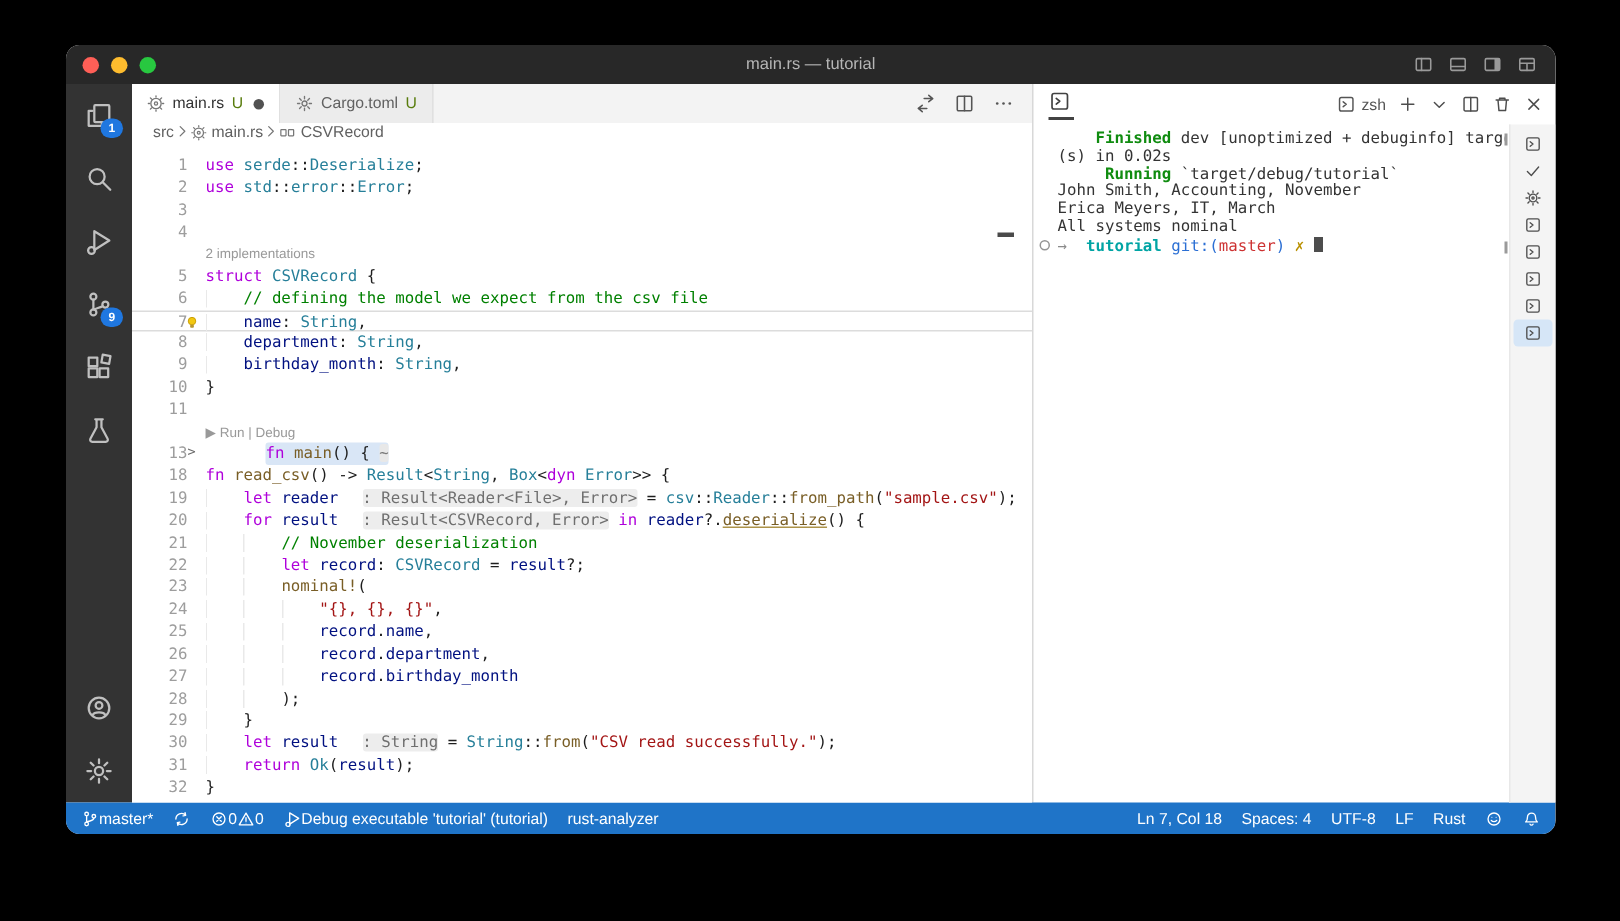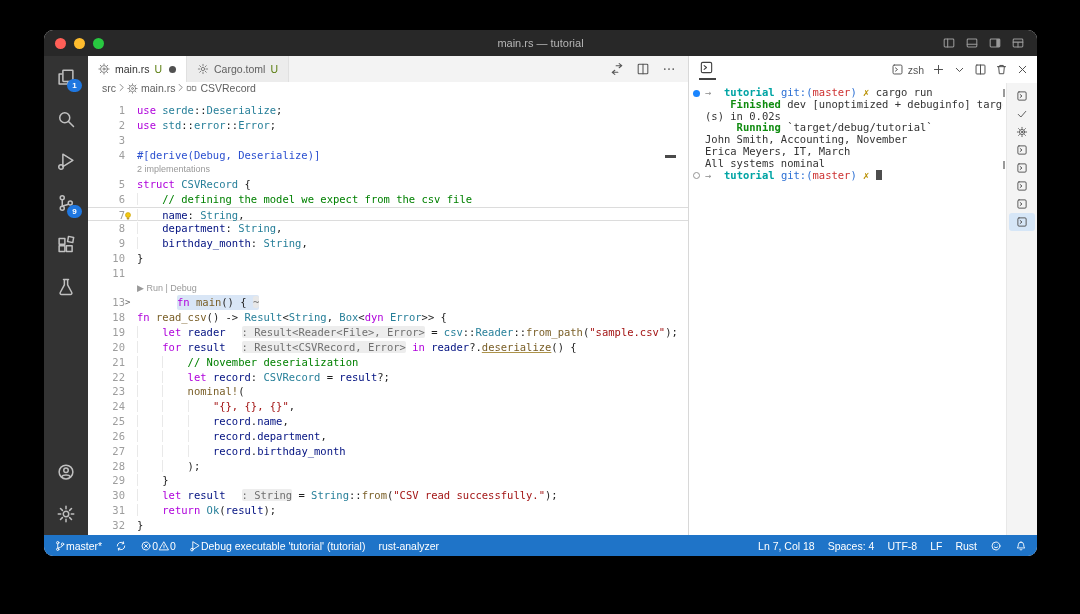--- a/index.html
+++ b/index.html
@@ -282,21 +282,21 @@
                 </svg>
               </span>
               <span>CSVRecord</span>
             </span>
           </div>
         <div class="code" id="code">
           <div class="overview-dash"></div>
         <div class="cl"><span class="num">1</span><span class="glyph"></span><span class="ctext"><span class="tk-kw">use</span><span class="tk-d"> </span><span class="tk-ns">serde</span><span class="tk-d">::</span><span class="tk-ty">Deserialize</span><span class="tk-d">;</span></span></div>
             <div class="cl"><span class="num">2</span><span class="glyph"></span><span class="ctext"><span class="tk-kw">use</span><span class="tk-d"> </span><span class="tk-ns">std</span><span class="tk-d">::</span><span class="tk-ns">error</span><span class="tk-d">::</span><span class="tk-ty">Error</span><span class="tk-d">;</span></span></div>
             <div class="cl"><span class="num">3</span><span class="glyph"></span><span class="ctext"></span></div>
-            <div class="cl"><span class="num">4</span><span class="glyph"></span><span class="ctext"><span class="tk-attr">#[derive(Debug, Deserialize)]</span></span></div>
+            <div class="cl"><span class="num">4</span><span class="glyph"></span></div>
             <div class="lens">2 implementations</div>
             <div class="cl"><span class="num">5</span><span class="glyph"></span><span class="ctext"><span class="tk-kw">struct</span><span class="tk-d"> </span><span class="tk-ty">CSVRecord</span><span class="tk-d"> {</span></span></div>
             <div class="cl"><span class="num">6</span><span class="glyph"></span><span class="ctext"><span class="tk-ig">    </span><span class="tk-com">// defining the model we expect from the csv file</span></span></div>
             <div class="cl current"><span class="num">7</span><span class="glyph"><span class="bulb"><svg viewBox="0 0 16 16">
                     <circle cx="8" cy="6.5" r="4" fill="#f2c811" stroke="#c79b00" stroke-width="1"></circle>
                     <rect x="6" y="10.5" width="4" height="3" rx="1" fill="#b9962e"></rect>
                   </svg></span></span><span class="ctext"><span class="tk-ig">    </span><span class="tk-var">name</span><span class="tk-d">: </span><span class="tk-ty">String</span><span class="tk-d">,</span></span></div>
             <div class="cl"><span class="num">8</span><span class="glyph"></span><span class="ctext"><span class="tk-ig">    </span><span class="tk-var">department</span><span class="tk-d">: </span><span class="tk-ty">String</span><span class="tk-d">,</span></span></div>
             <div class="cl"><span class="num">9</span><span class="glyph"></span><span class="ctext"><span class="tk-ig">    </span><span class="tk-var">birthday_month</span><span class="tk-d">: </span><span class="tk-ty">String</span><span class="tk-d">,</span></span></div>
             <div class="cl"><span class="num">10</span><span class="glyph"></span><span class="ctext"><span class="tk-d">}</span></span></div>
@@ -360,21 +360,20 @@
               </span>
             <span class="ic">
                 <svg viewBox="0 0 16 16">
                   <path d="M4 4l8 8M12 4l-8 8"></path>
                 </svg>
               </span>
           </div>
         </div>
         <div class="term-body">
           <div class="term-lines" id="termlines">
-              <div class="tline"><span class="tdecor run"></span><span class="tt-arrow">→</span><span class="tt-d">  </span><span class="tt-host">tutorial</span><span class="tt-d"> </span><span class="tt-gitb">git:(</span><span class="tt-gitr">master</span><span class="tt-gitb">)</span><span class="tt-d"> </span><span class="tt-gity">✗</span><span class="tt-d"> cargo run</span></div>
               <div class="tline"><span class="tt-d">    </span><span class="tt-grn">Finished</span><span class="tt-d"> dev [unoptimized + debuginfo] target</span></div>
               <div class="tline"><span class="tt-d">(s) in 0.02s</span></div>
               <div class="tline"><span class="tt-d">     </span><span class="tt-grn">Running</span><span class="tt-d"> `target/debug/tutorial`</span></div>
               <div class="tline"><span class="tt-d">John Smith, Accounting, November</span></div>
               <div class="tline"><span class="tt-d">Erica Meyers, IT, March</span></div>
               <div class="tline"><span class="tt-d">All systems nominal</span></div>
               <div class="tline"><span class="tdecor prompt"></span><span class="tt-arrow">→</span><span class="tt-d">  </span><span class="tt-host">tutorial</span><span class="tt-d"> </span><span class="tt-gitb">git:(</span><span class="tt-gitr">master</span><span class="tt-gitb">)</span><span class="tt-d"> </span><span class="tt-gity">✗</span><span class="tt-d"> </span><span class="cursor"></span></div>
             </div>
           <div class="term-mark" style="top:6px"></div>
           <div class="term-mark" style="top:78px"></div>

